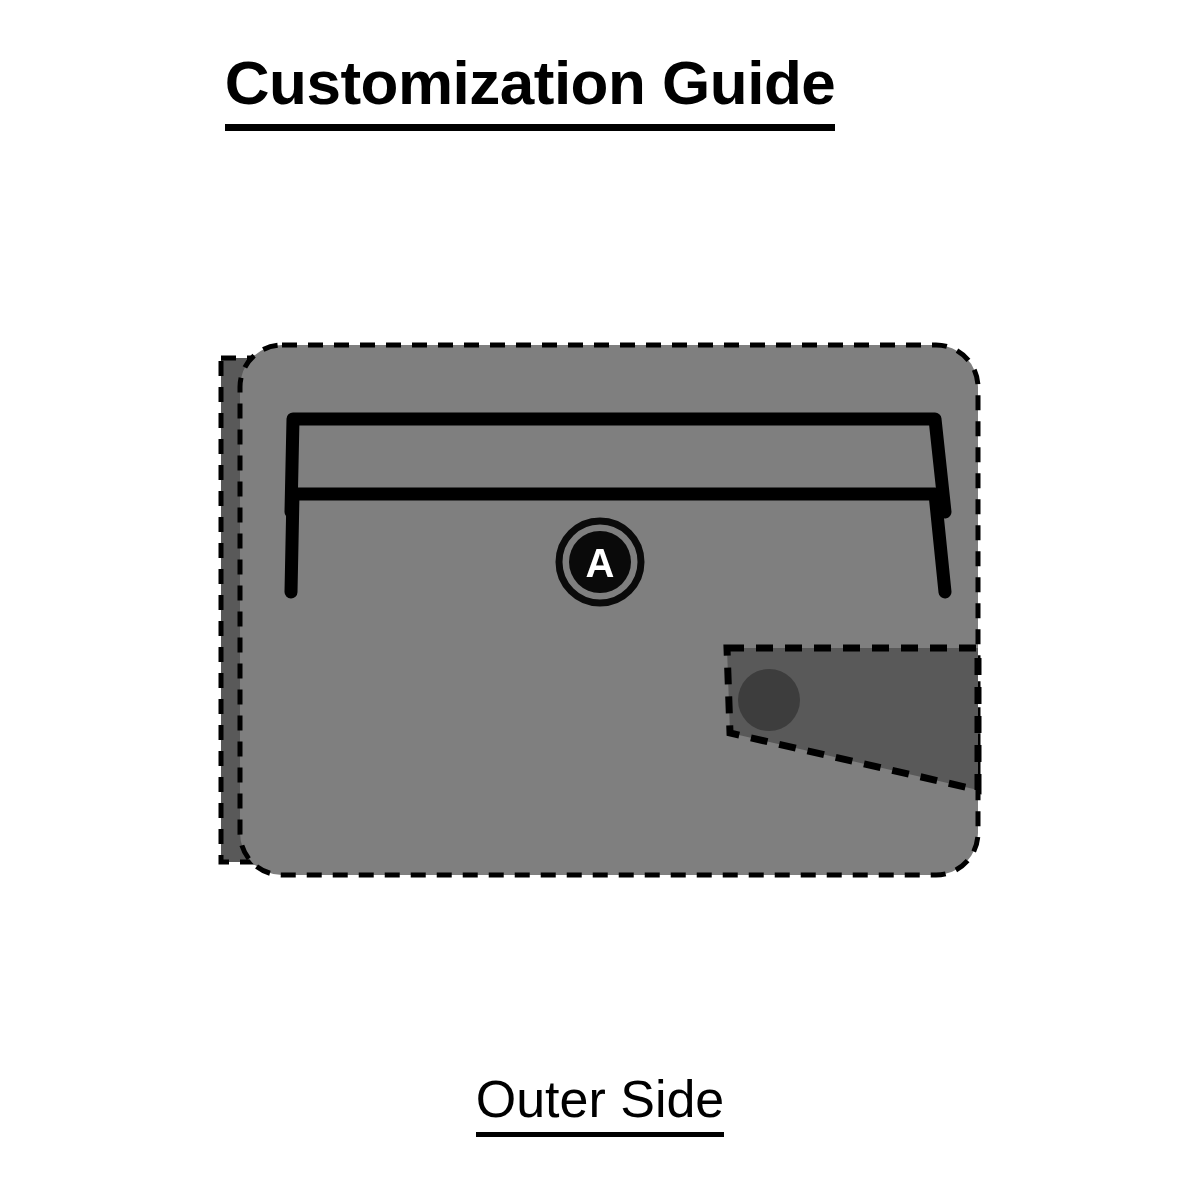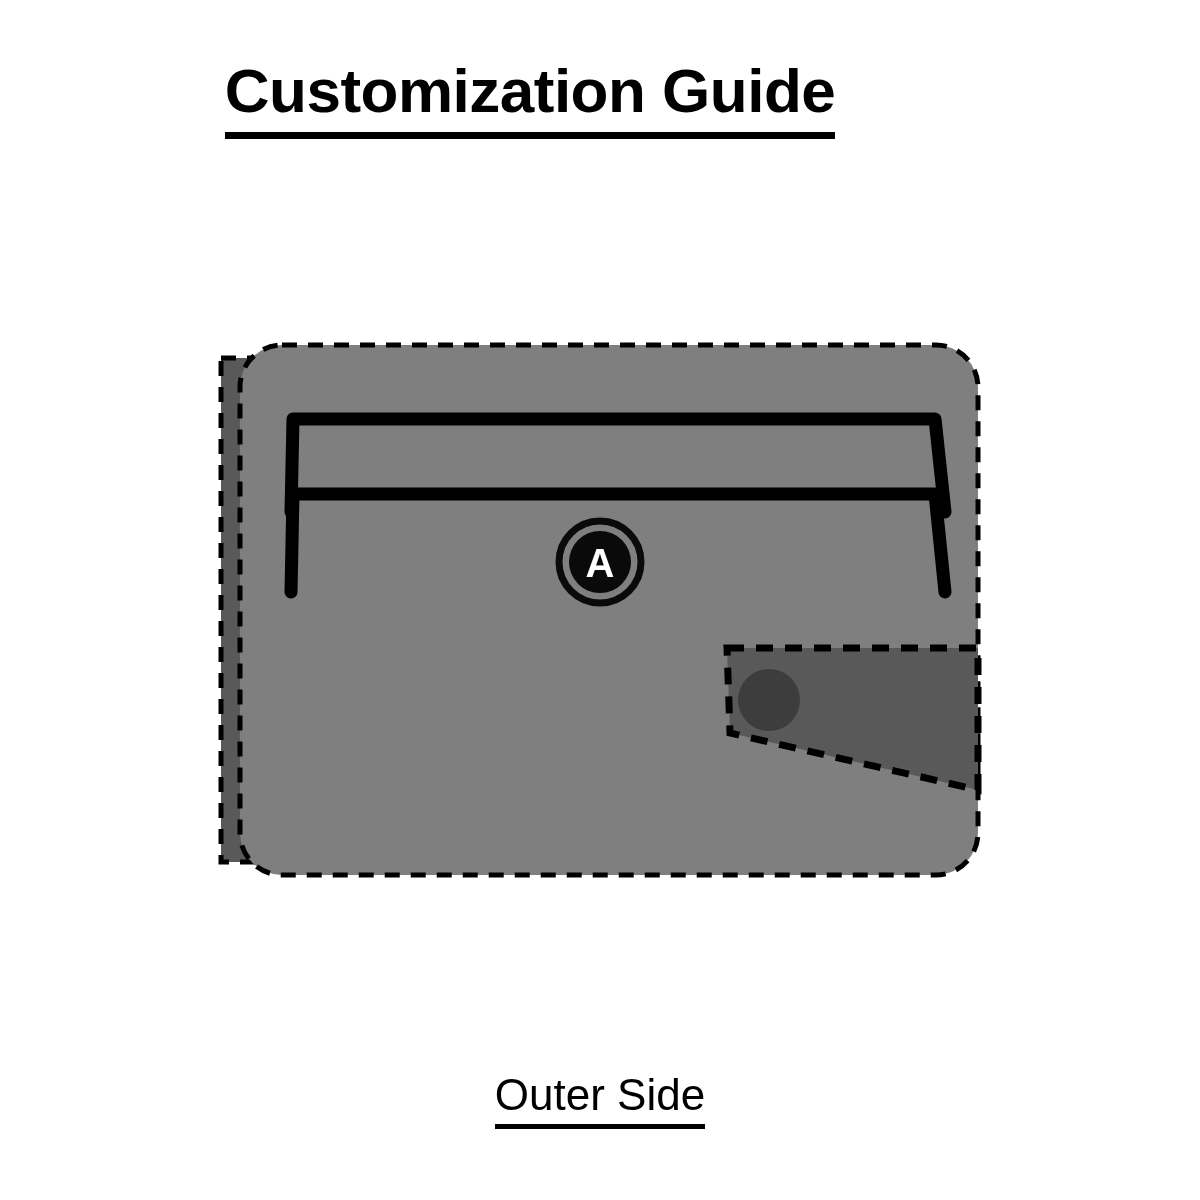--- a/index.html
+++ b/index.html
@@ -17,21 +17,21 @@
     position: relative;
   }
   #page {
     position: relative;
     width: 1200px;
     height: 1200px;
     background: #ffffff;
   }
   .title-wrap {
     position: absolute;
-    top: 60px;
+    top: 52px;
     left: 0;
     width: 1060px;
     text-align: center;
   }
   .title-text {
     display: inline-block;
     font-size: 62px;
     font-weight: bold;
     letter-spacing: -0.5px;
     line-height: 1.0;
@@ -42,21 +42,21 @@
   }
   .caption-wrap {
     position: absolute;
     top: 1073px;
     left: 0;
     width: 1200px;
     text-align: center;
   }
   .caption-text {
     display: inline-block;
-    font-size: 44px;
+    font-size: 52px;
     font-weight: normal;
     line-height: 1.0;
     padding-bottom: 7px;
     border-bottom: 5px solid #000000;
     color: #000000;
     white-space: nowrap;
   }
   .figure-wrap {
     position: absolute;
     top: 0;

